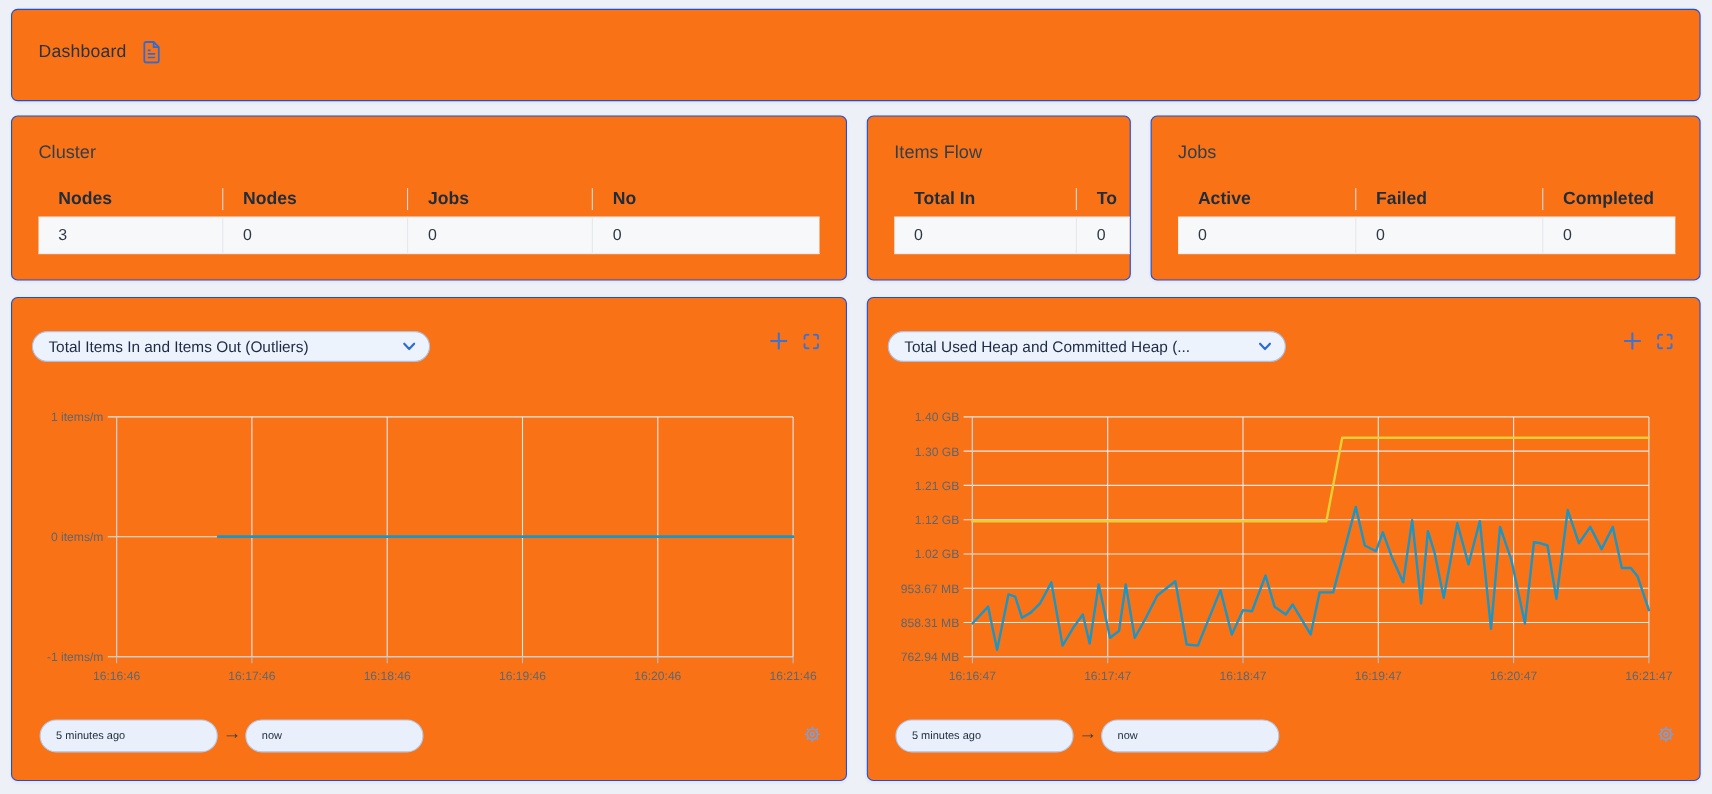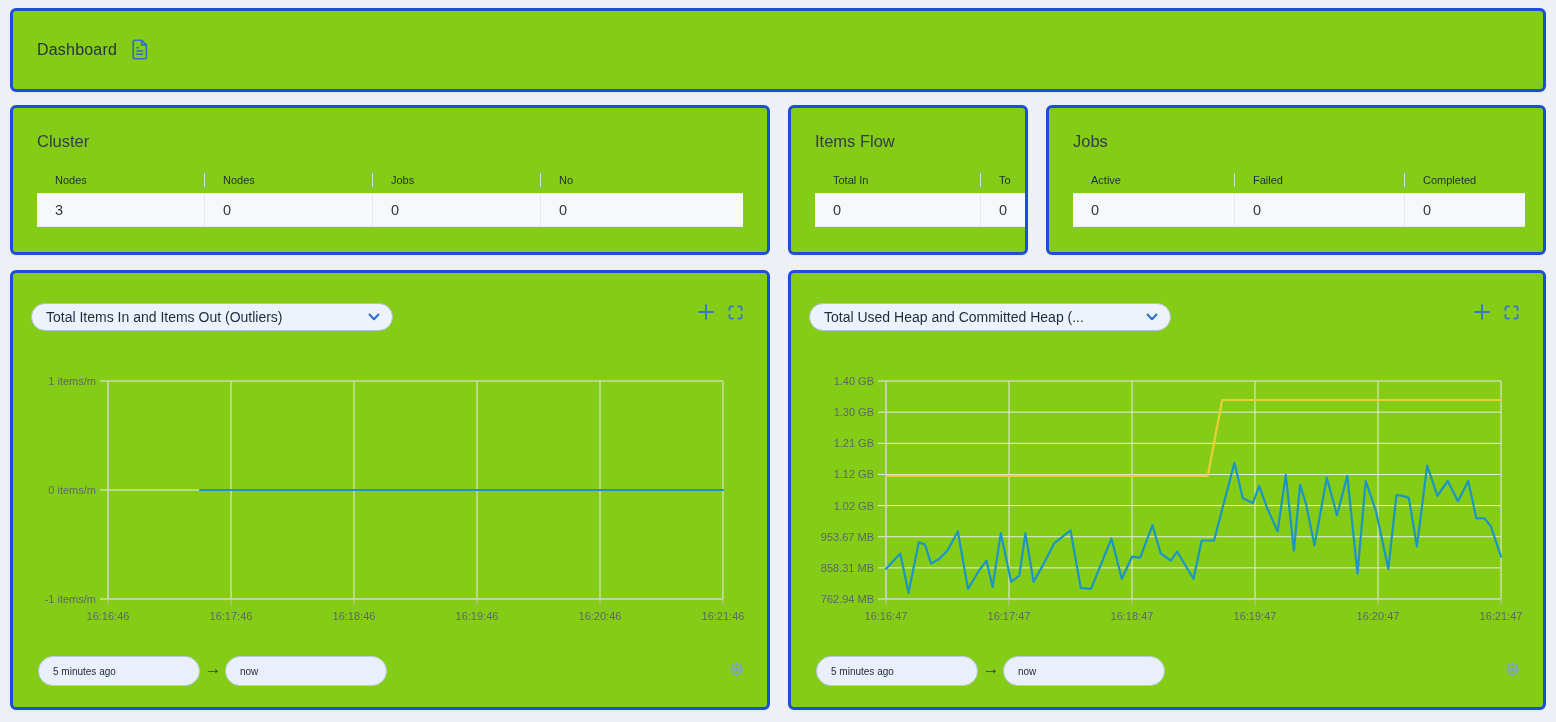--- a/index.html
+++ b/index.html
@@ -6,41 +6,41 @@
   html,body { width:1556px; height:722px; }
   body {
     background:#edf0f6;
     font-family:"Liberation Sans", sans-serif;
     color:#2c3540;
     position:relative;
     overflow:hidden;
   }
   .card {
     position:absolute;
-    background:#84cc16;
-    border:3px solid #1d4ed8;
+    background:#f97316;
+    border:1px solid #1d4ed8;
     border-radius:6px;
     box-shadow:0 1px 3px rgba(40,50,70,.05);
     overflow:hidden;
   }
   
   .header-card { left:10px; top:8px; width:1536px; height:84px; padding:28px 24px; }
   .header-row { display:flex; align-items:center; gap:13px; }
   .page-title { font-size:16px; color:#29323e; letter-spacing:.2px; }
   
   .stat-card { padding:24px; }
   .card-cluster { left:10px;  top:105px; width:760px; height:150px; }
   .card-items   { left:788px; top:105px; width:240px; height:150px; }
   .card-jobs    { left:1046px;top:105px; width:500px; height:150px; }
   .card-title { font-size:16.5px; color:#333e4b; margin-bottom:16px; }
   .hrow, .vrow { display:flex; width:max-content; min-width:100%; }
   .hcell {
     position:relative; flex:none;
     padding:7px 0 7px 18px;
-    font-size:11px; font-weight:400; color:#1f2c3c;
+    font-size:16px; font-weight:700; color:#1f2c3c;
     white-space:nowrap;
   }
   .hcell:not(:last-child)::after {
     content:""; position:absolute; right:0; top:6px; bottom:6px;
     width:1px; background:#d6dae0;
   }
   .vrow {
     background:#f7f8fa;
     border-top:1px solid #e8ebef;
     border-bottom:1px solid #e8ebef;

